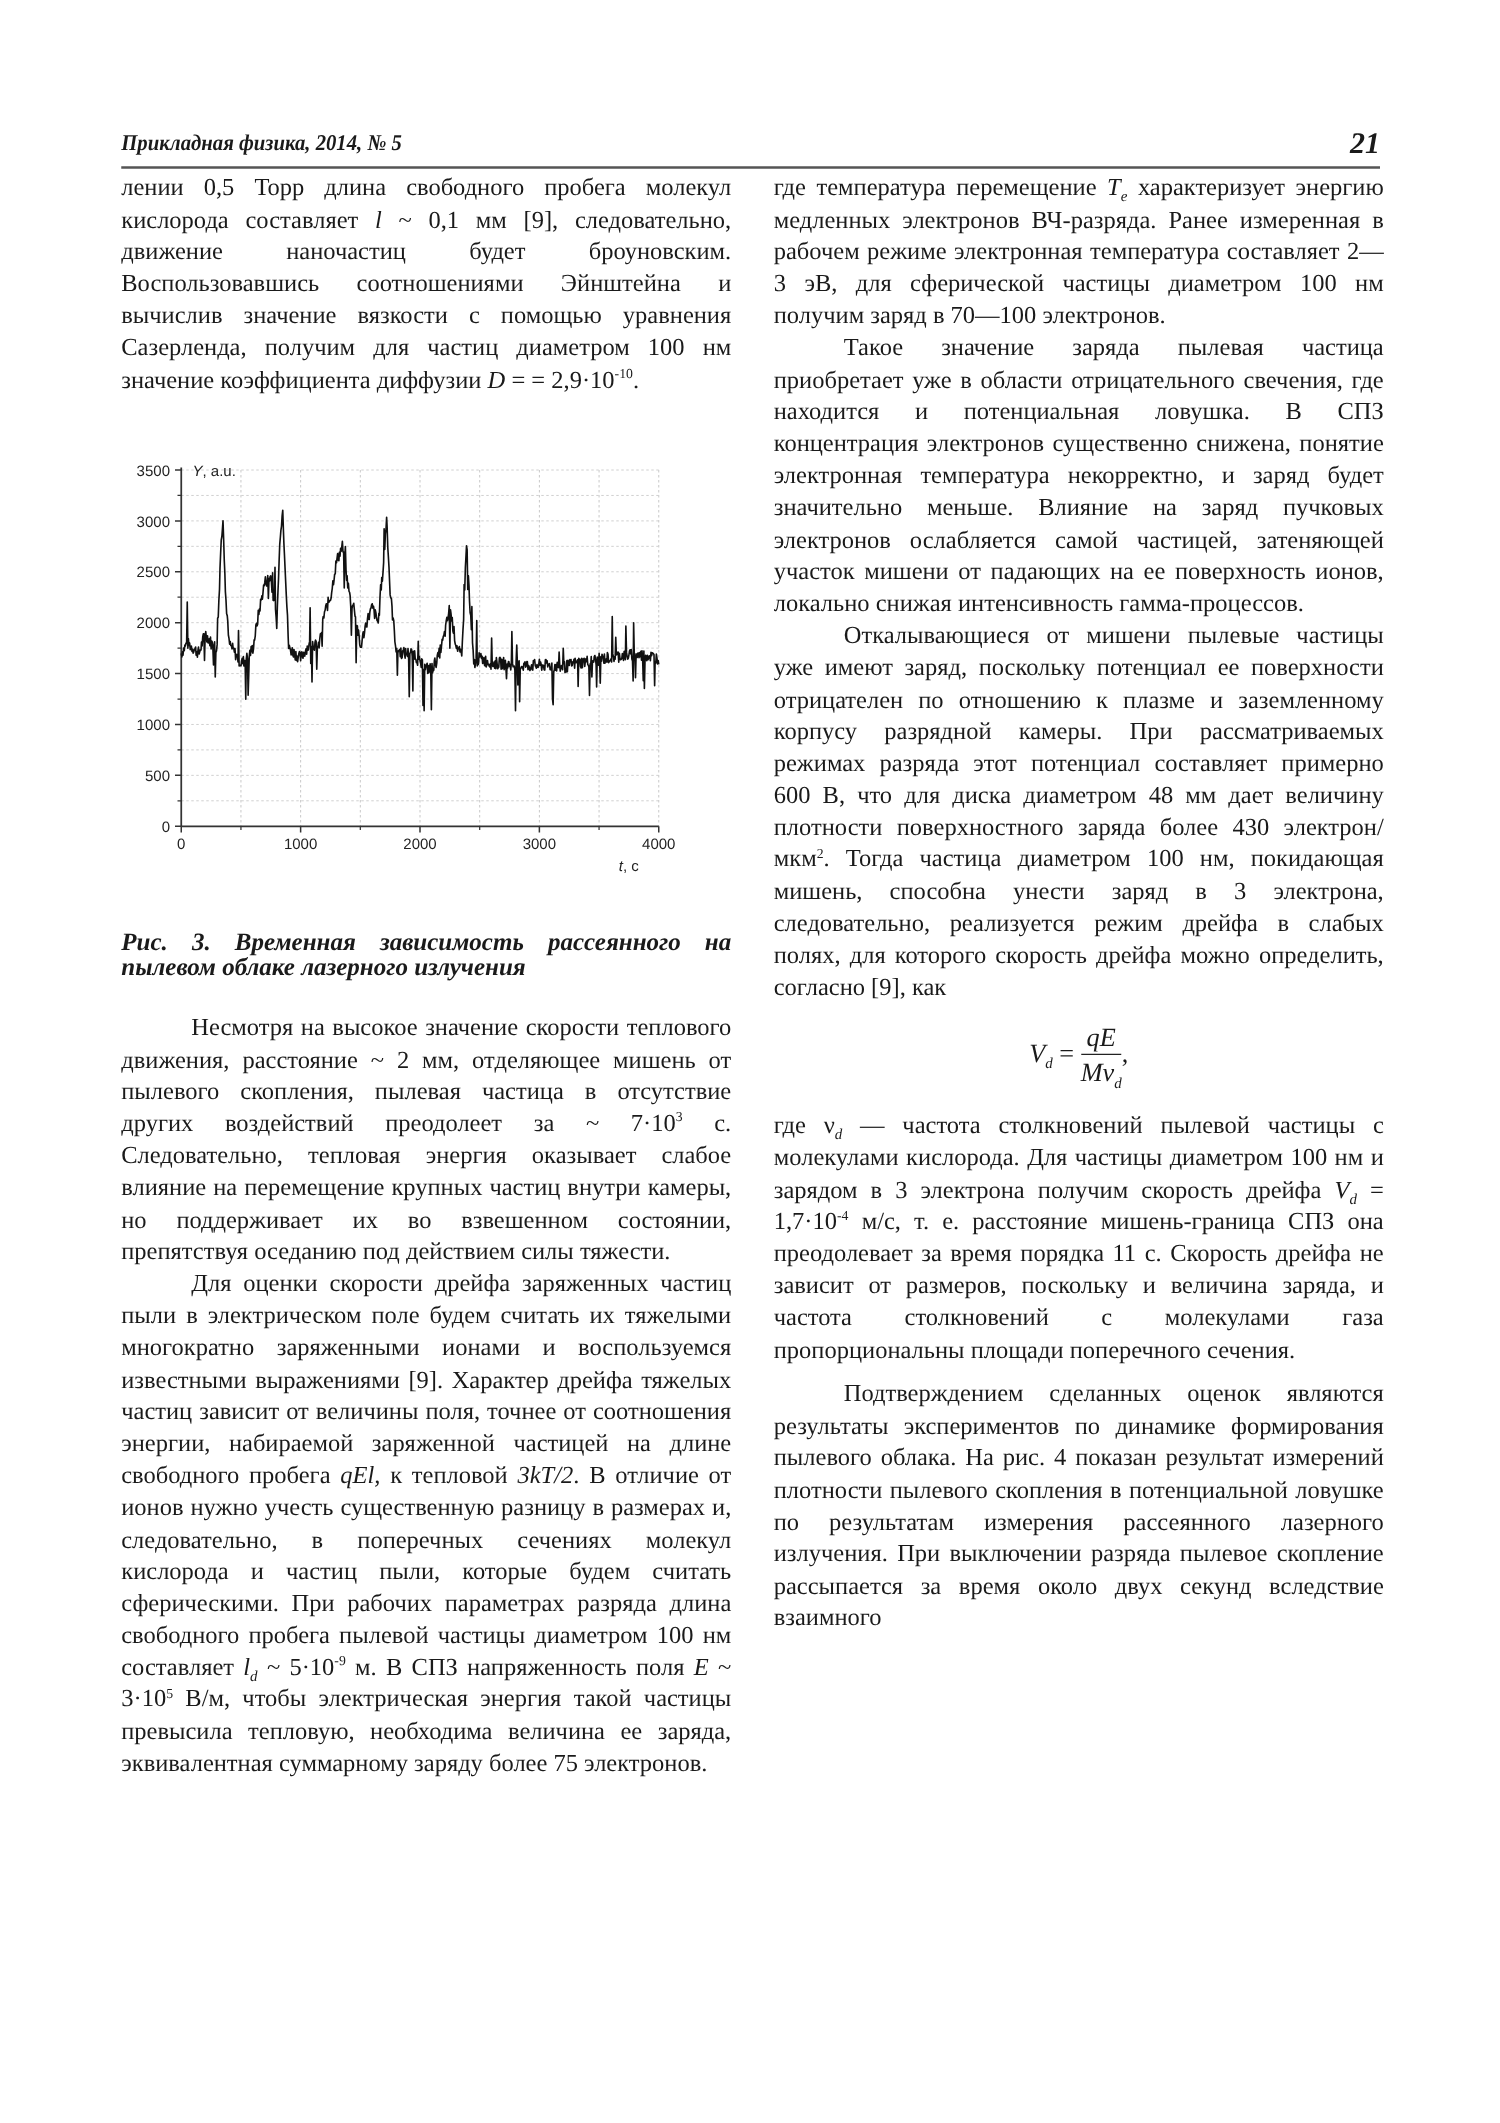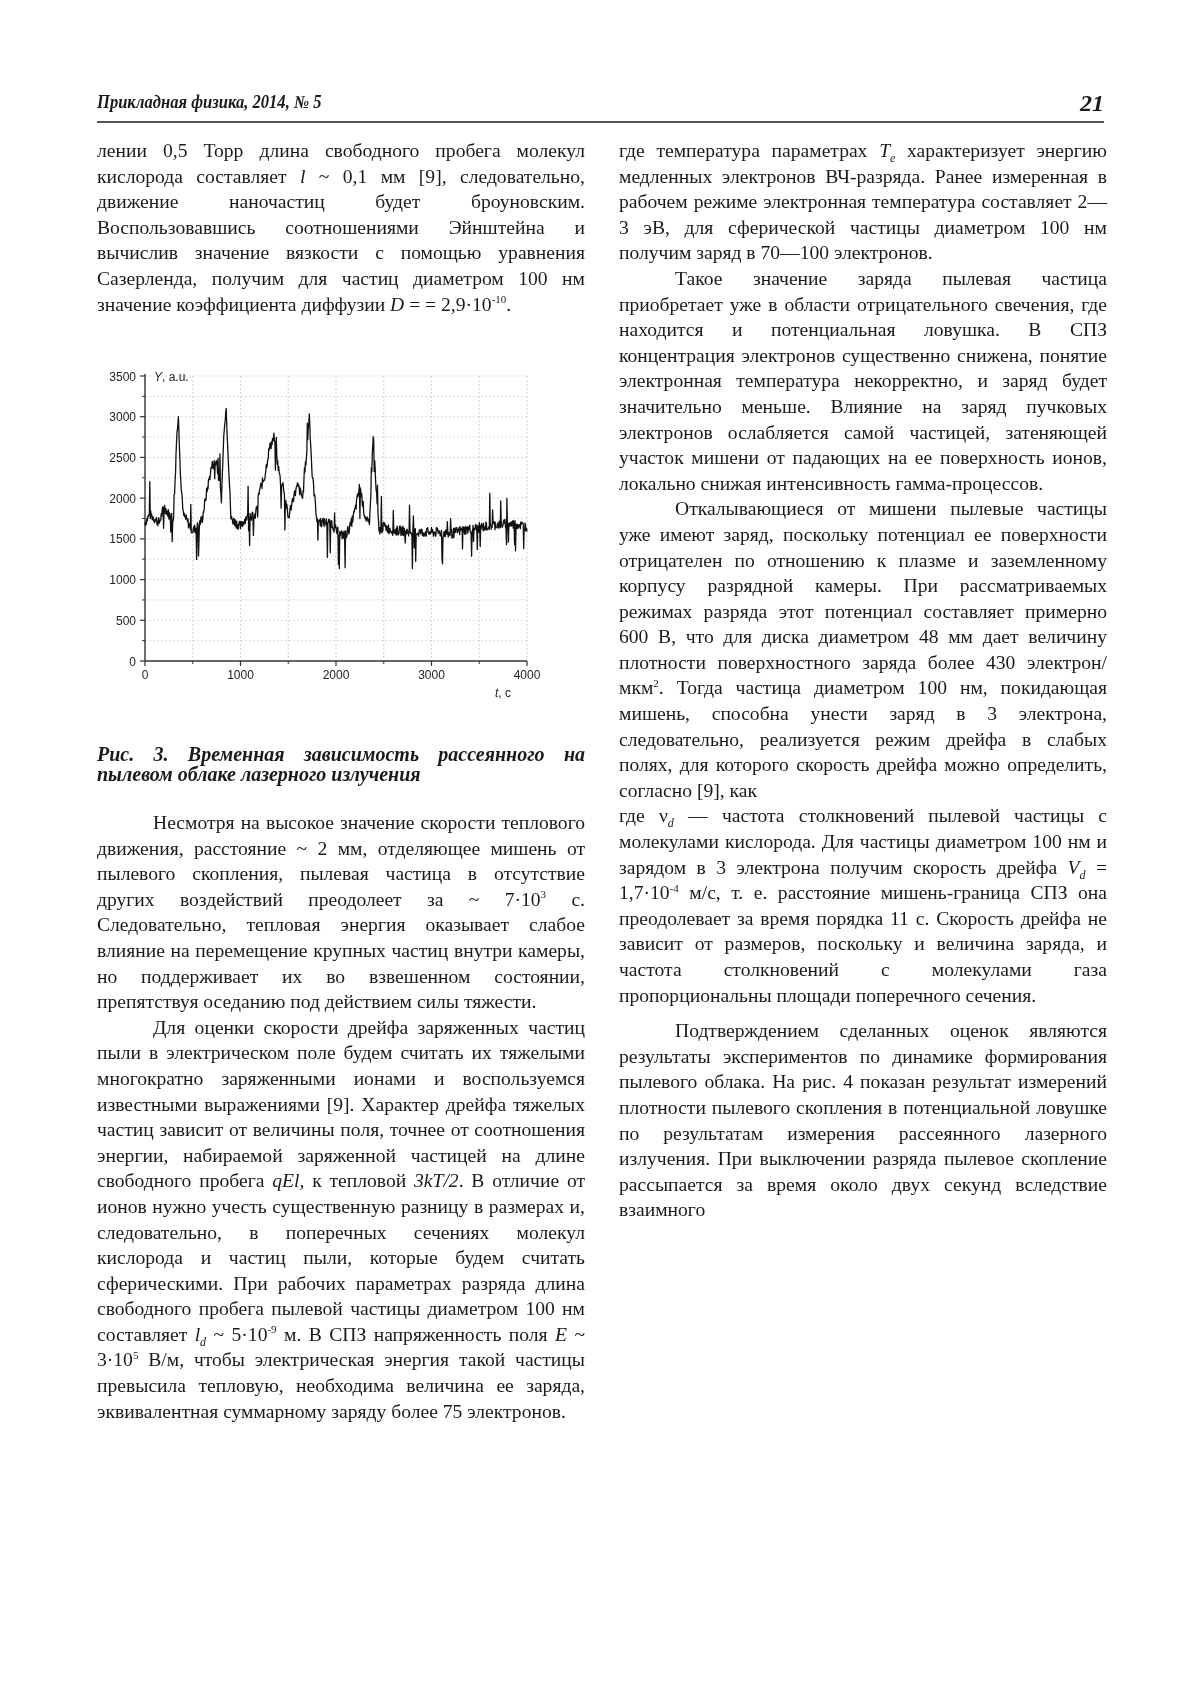--- a/index.html
+++ b/index.html
@@ -1,18 +1,18 @@
 <!DOCTYPE html>
 <html><head>
 <meta charset="utf-8">
 <style>
   html, body { margin:0; padding:0; background:#ffffff; }
   body { width:1200px; height:1698px; position:relative; overflow:hidden;
          font-family:"Liberation Serif", serif; color:#1a1a1a; }
-  .header { position:absolute; left:97px; top:88px; width:1007px; height:36px; }
+  .header { position:absolute; left:97px; top:100px; width:1007px; height:36px; }
   .header .journal { position:absolute; left:0; top:4px; font-size:18px; font-style:italic; font-weight:bold; transform:scaleX(0.92); transform-origin:left; }
   .header .pageno { position:absolute; right:0; top:2px; font-size:24px; font-style:italic; font-weight:bold;margin-left:16px; }
   .header .rule { position:absolute; left:0; right:0; top:33px; height:2px; background:#555; }
 
   .col { position:absolute; width:488px; font-size:19.6px; line-height:25.6px; text-align:justify; }
   .col-left { left:97px; top:138px; }
   .col-right { left:619px; top:138px; }
   .col p { margin:0; }
   .indent { text-indent:56px; }
   .i { font-style:italic; }
@@ -114,20 +114,23 @@
 <div class="caption">Рис. 3. Временная зависимость рассеянного на пылевом облаке лазерного излучения</div>
 
 <div class="col col-left" style="top:810px;">
   <p class="indent"><span>Несмотря на высокое значение скорости теплового движения, расстояние ~ 2 мм, отделяющее мишень от пылевого скопления, пылевая частица в отсутствие других воздействий преодолеет за ~ 7·10</span><sup>3</sup><span> с. Следовательно, тепловая энергия оказывает слабое влияние на перемещение крупных частиц внутри камеры, но поддерживает их во взвешенном состоянии, препятствуя оседанию под действием силы тяжести.</span></p>
   <p class="indent"><span>Для оценки скорости дрейфа заряженных частиц пыли в электрическом поле будем считать их тяжелыми многократно заряженными ионами и воспользуемся известными выражениями [9]. Характер дрейфа тяжелых частиц зависит от величины поля, точнее от соотношения энергии, набираемой заряженной частицей на длине свободного пробега </span><span class="i">qEl,</span><span> к тепловой </span><span class="i">3kT/2</span><span>. В отличие от ионов нужно учесть существенную разницу в размерах и, следовательно, в поперечных сечениях молекул кислорода и частиц пыли, которые будем считать сферическими. При рабочих параметрах разряда длина свободного пробега пылевой частицы диаметром 100 нм составляет </span><span class="i">l</span><sub class="i">d</sub><span> ~ 5·10</span><sup>-9</sup><span> м. В СПЗ напряженность поля </span><span class="i">E</span><span> ~ 3·10</span><sup>5</sup><span> В/м, чтобы электрическая энергия такой частицы превысила тепловую, необходима величина ее заряда, эквивалентная суммарному заряду более 75 электронов.</span></p>
 </div>
 
 <div class="col col-right">
 
 
-  <p><span>где температура параметрах </span><span class="i">T</span><sub class="i">e</sub><span> характеризует энергию медленных электронов ВЧ-разряда. Ранее измеренная в рабочем режиме электронная температура составляет 2—3 эВ, для сферической частицы диаметром 100 нм получим заряд в 70—100 электронов.</span></p>
+  <p><span>где температура перемещение </span><span class="i">T</span><sub class="i">e</sub><span> характеризует энергию медленных электронов ВЧ-разряда. Ранее измеренная в рабочем режиме электронная температура составляет 2—3 эВ, для сферической частицы диаметром 100 нм получим заряд в 70—100 электронов.</span></p>
   <p class="indent">Такое значение заряда пылевая частица приобретает уже в области отрицательного свечения, где находится и потенциальная ловушка. В СПЗ концентрация электронов существенно снижена, понятие электронная температура некорректно, и заряд будет значительно меньше. Влияние на заряд пучковых электронов ослабляется самой частицей, затеняющей участок мишени от падающих на ее поверхность ионов, локально снижая интенсивность гамма-процессов.</p>
   <p class="indent"><span>Откалывающиеся от мишени пылевые частицы уже имеют заряд, поскольку потенциал ее поверхности отрицателен по отношению к плазме и заземленному корпусу разрядной камеры. При рассматриваемых режимах разряда этот потенциал составляет примерно 600 В, что для диска диаметром 48 мм дает величину плотности поверхностного заряда более 430 электрон/мкм</span><sup>2</sup><span>. Тогда частица диаметром 100 нм, покидающая мишень, способна унести заряд в 3 электрона, следовательно, реализуется режим дрейфа в слабых полях, для которого скорость дрейфа можно определить, согласно [9], как</span></p>
 
+  <div class="formula">
+    <span class="i">V</span><sub class="i">d</sub><span> = </span><span class="frac"><span class="num i">qE</span><span class="den i"><span>Mν</span><sub>d</sub></span></span><span>,</span>
+  </div>
 
   <p><span>где ν</span><sub class="i">d</sub><span> — частота столкновений пылевой частицы с молекулами кислорода. Для частицы диаметром 100 нм и зарядом в 3 электрона получим скорость дрейфа </span><span class="i">V</span><sub class="i">d</sub><span> = 1,7·10</span><sup>-4</sup><span>  м/с,  т. е. расстояние мишень-граница СПЗ она преодолевает за время порядка 11 с. Скорость дрейфа не зависит от размеров, поскольку и величина заряда, и частота столкновений с молекулами газа пропорциональны площади поперечного сечения.</span></p>
   <p class="indent" style="margin-top:10px;">Подтверждением сделанных оценок являются результаты экспериментов по динамике формирования пылевого облака. На рис. 4 показан результат измерений плотности пылевого скопления в потенциальной ловушке по результатам измерения рассеянного лазерного излучения. При выключении разряда пылевое скопление рассыпается за время около двух секунд вследствие взаимного</p>
 </div>
 
 </body></html>

